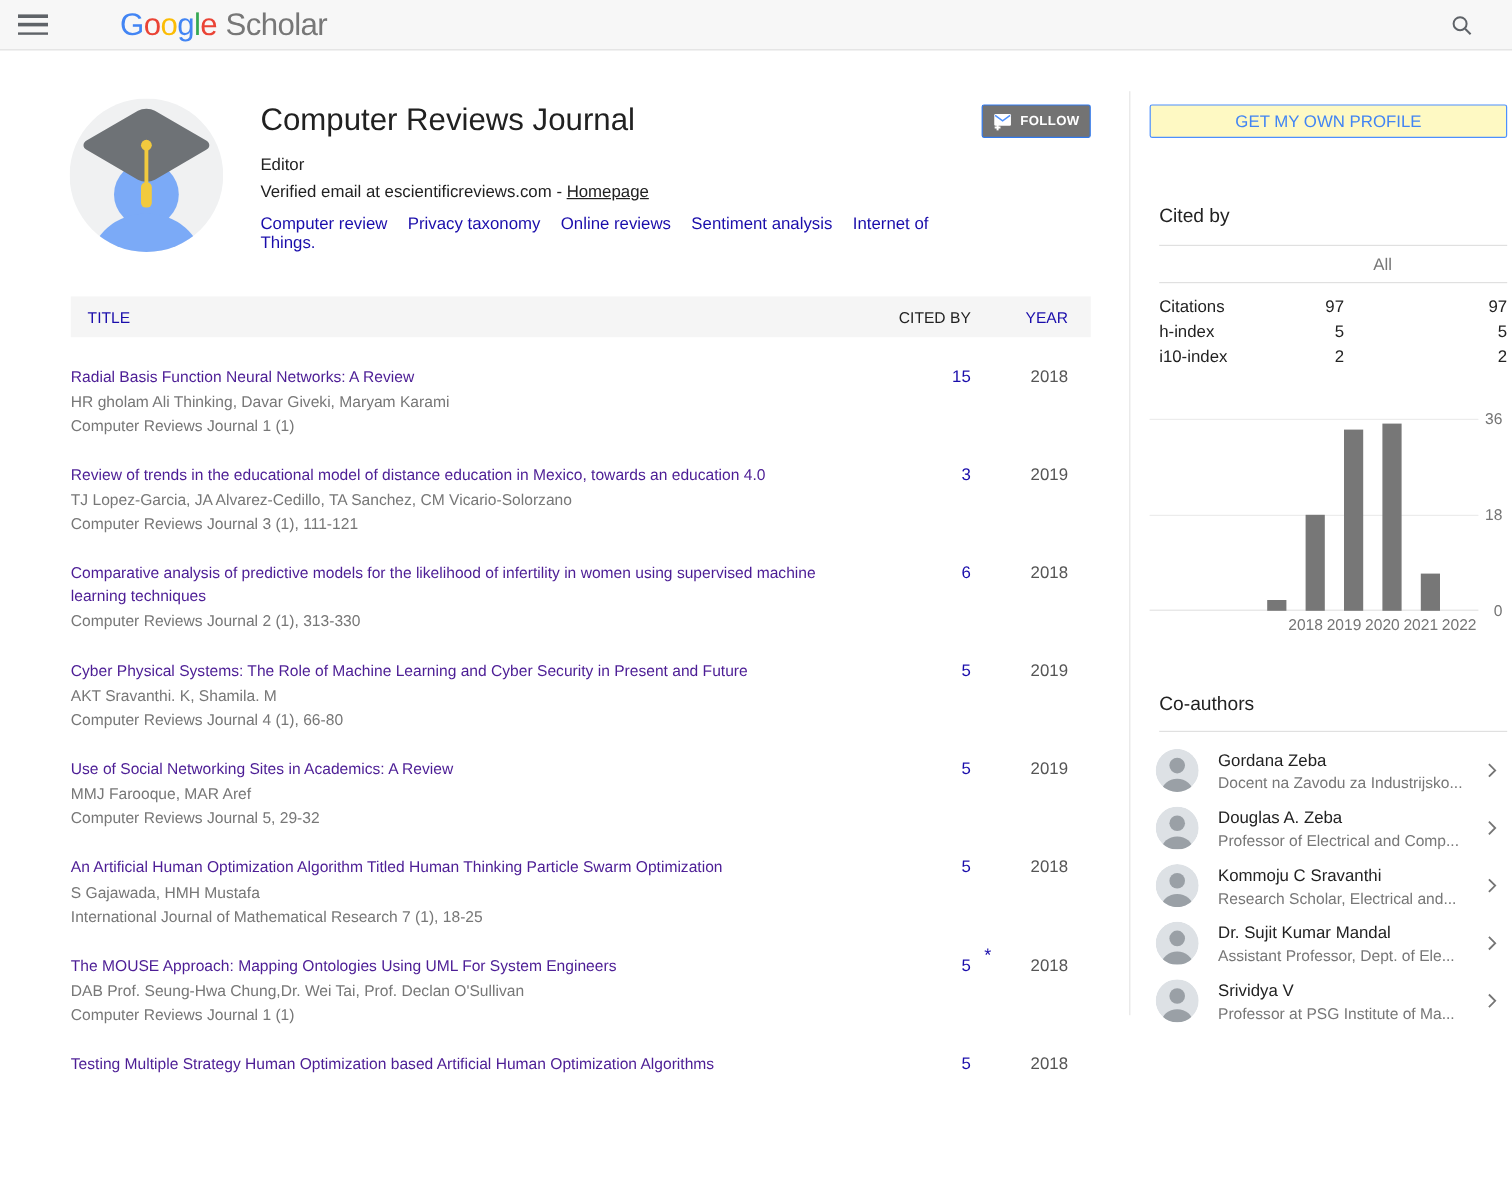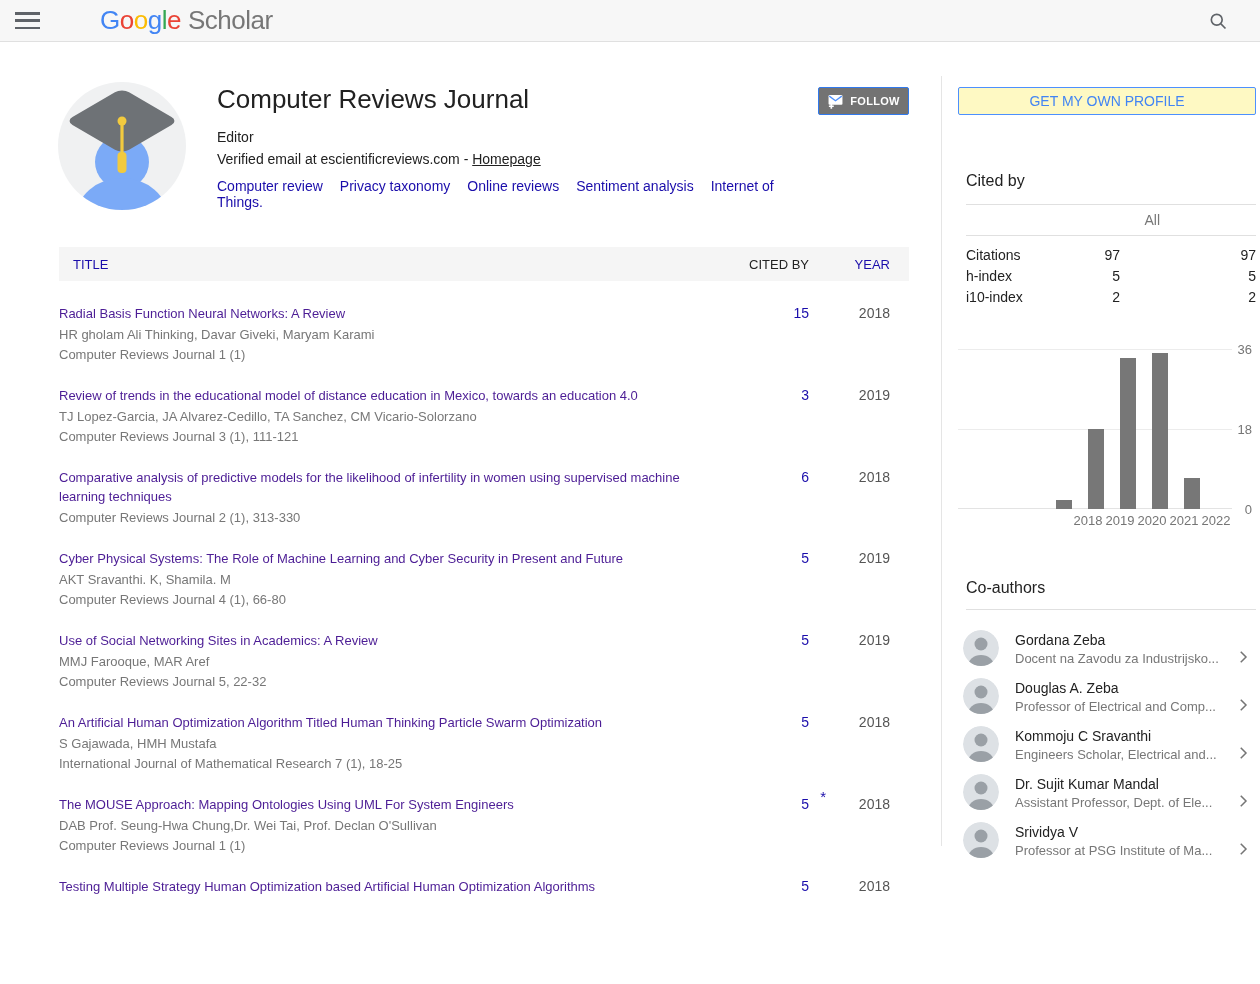--- a/index.html
+++ b/index.html
@@ -79,21 +79,21 @@
   .slot { width:32px; display:flex; align-items:flex-end; justify-content:center; }
   .bar { width:16px; background:#777; cursor:pointer; }
   .yticks { position:absolute; right:0; top:0; width:24px; height:160px; }
   .ytick { position:absolute; right:4px; font-size:13px; color:#757575; transform:translateY(-50%); }
   .xlabels { position:absolute; right:24px; top:164px; display:flex; }
   .xlabels .slot-label { width:32px; text-align:center; font-size:13px; color:#757575; }
 
   
   .heading-coauthors { margin-top:50px; }
   .co-list { margin-top:8px; }
-  .co-item { display:flex; align-items:flex-end; height:48px; padding-left:5px; cursor:pointer; }
+  .co-item { display:flex; align-items:center; height:48px; padding-left:5px; cursor:pointer; }
   .co-avatar { width:36px; height:36px; border-radius:50%; flex:none; overflow:hidden; }
   .co-text { margin-left:16px; width:212px; overflow:hidden; }
   .co-name { font-size:14px; color:#222; white-space:nowrap; overflow:hidden; }
   .co-affil { font-size:13px; color:#777; white-space:nowrap; overflow:hidden; margin-top:2px; }
   .co-chevron { margin-left:auto; margin-right:4px; color:#757575; flex:none; display:flex; align-items:center; }
 </style>
 </head>
 <body>
 
 <div class="topbar">
@@ -177,21 +177,21 @@
         <div class="a-main"><a class="a-title">Comparative analysis of predictive models for the likelihood of infertility in women using supervised machine learning techniques</a><div class="a-venue">Computer Reviews Journal 2 (1), 313-330</div></div>
         <div class="a-cited"><a>6</a></div>
         <div class="a-year">2018</div>
       </div>
       <div class="a-row">
         <div class="a-main"><a class="a-title">Cyber Physical Systems: The Role of Machine Learning and Cyber Security in Present and Future</a><div class="a-authors">AKT Sravanthi. K, Shamila. M</div><div class="a-venue">Computer Reviews Journal 4 (1), 66-80</div></div>
         <div class="a-cited"><a>5</a></div>
         <div class="a-year">2019</div>
       </div>
       <div class="a-row">
-        <div class="a-main"><a class="a-title">Use of Social Networking Sites in Academics: A Review</a><div class="a-authors">MMJ Farooque, MAR Aref</div><div class="a-venue">Computer Reviews Journal 5, 22-32</div></div>
+        <div class="a-main"><a class="a-title">Use of Social Networking Sites in Academics: A Review</a><div class="a-authors">MMJ Farooque, MAR Aref</div><div class="a-venue">Computer Reviews Journal 5, 29-32</div></div>
         <div class="a-cited"><a>5</a></div>
         <div class="a-year">2019</div>
       </div>
       <div class="a-row">
         <div class="a-main"><a class="a-title">An Artificial Human Optimization Algorithm Titled Human Thinking Particle Swarm Optimization</a><div class="a-authors">S Gajawada, HMH Mustafa</div><div class="a-venue">International Journal of Mathematical Research 7 (1), 18-25</div></div>
         <div class="a-cited"><a>5</a></div>
         <div class="a-year">2018</div>
       </div>
       <div class="a-row">
         <div class="a-main"><a class="a-title">The MOUSE Approach: Mapping Ontologies Using UML For System Engineers</a><div class="a-authors">DAB Prof. Seung-Hwa Chung,Dr. Wei Tai, Prof. Declan O'Sullivan</div><div class="a-venue">Computer Reviews Journal 1 (1)</div></div>
@@ -302,21 +302,21 @@
             <path d="M9 5l7 7-7 7"></path>
           </svg>
         </div>
       </div>
       <div class="co-item">
         <div class="co-avatar"><svg width="36" height="36" viewBox="0 0 36 36">
             <circle cx="18" cy="18" r="18" fill="#dde1e5"></circle>
             <circle cx="18" cy="14" r="6.5" fill="#9aa0a6"></circle>
             <path d="M5 36a13 11 0 0 1 26 0Z" fill="#9aa0a6"></path>
           </svg></div>
-        <div class="co-text"><a class="co-name">Kommoju C Sravanthi</a><div class="co-affil">Engineers Scholar, Electrical and...</div></div>
+        <div class="co-text"><a class="co-name">Kommoju C Sravanthi</a><div class="co-affil">Research Scholar, Electrical and...</div></div>
         <div class="co-chevron">
           <svg width="18" height="18" viewBox="0 0 24 24" fill="none" stroke="#757575" stroke-width="2">
             <path d="M9 5l7 7-7 7"></path>
           </svg>
         </div>
       </div>
       <div class="co-item">
         <div class="co-avatar"><svg width="36" height="36" viewBox="0 0 36 36">
             <circle cx="18" cy="18" r="18" fill="#dde1e5"></circle>
             <circle cx="18" cy="14" r="6.5" fill="#9aa0a6"></circle>

